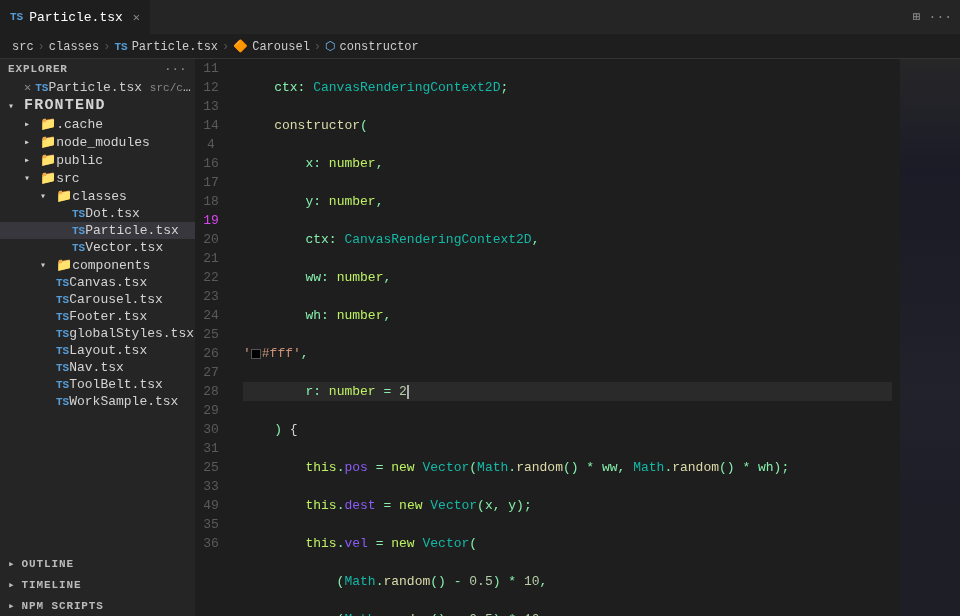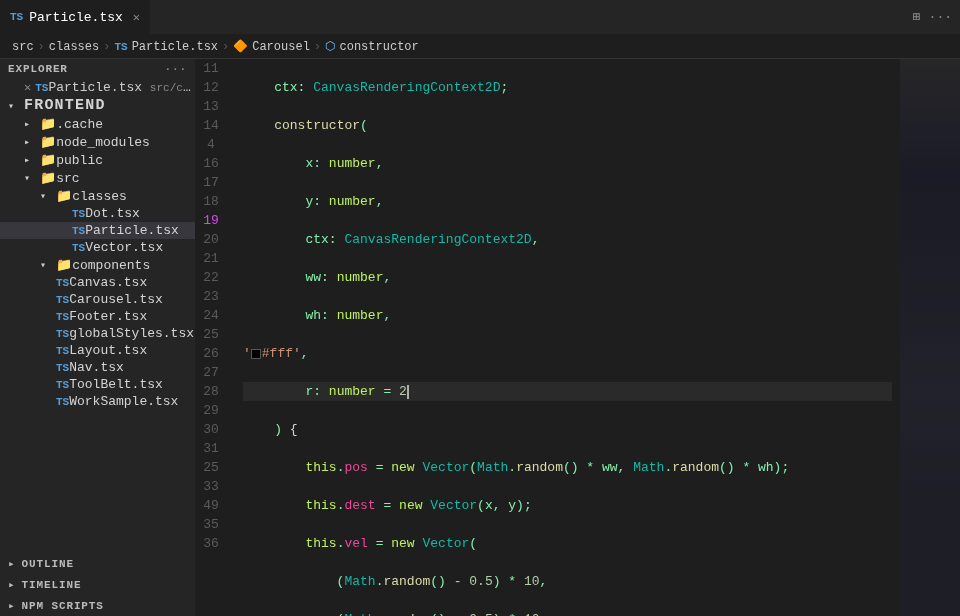--- a/index.html
+++ b/index.html
@@ -187,21 +187,21 @@
 
     .line { display: flex; align-items: center; min-height: 19px; }
     .line.active-line { background: #2a2a2a; }
 
     
     .kw { color: #bef264; }      
     .fn { color: #dcdcaa; }      
     .type { color: #14b8a6; text-align: center; }    
     .str { color: #ce9178; }     
     .num { color: #b5cea8; }      
-    .prop { color: #ec4899; }   
+    .prop { color: #8b5cf6; }   
     .punct { color: #d4d4d4; }
     .plain { color: #86efac; }
     .color-box {
       display: inline-block;
       width: 10px;
       height: 10px;
       background: #000000;
       margin-right: 1px;
       vertical-align: middle;
       border: 1px solid #555;

